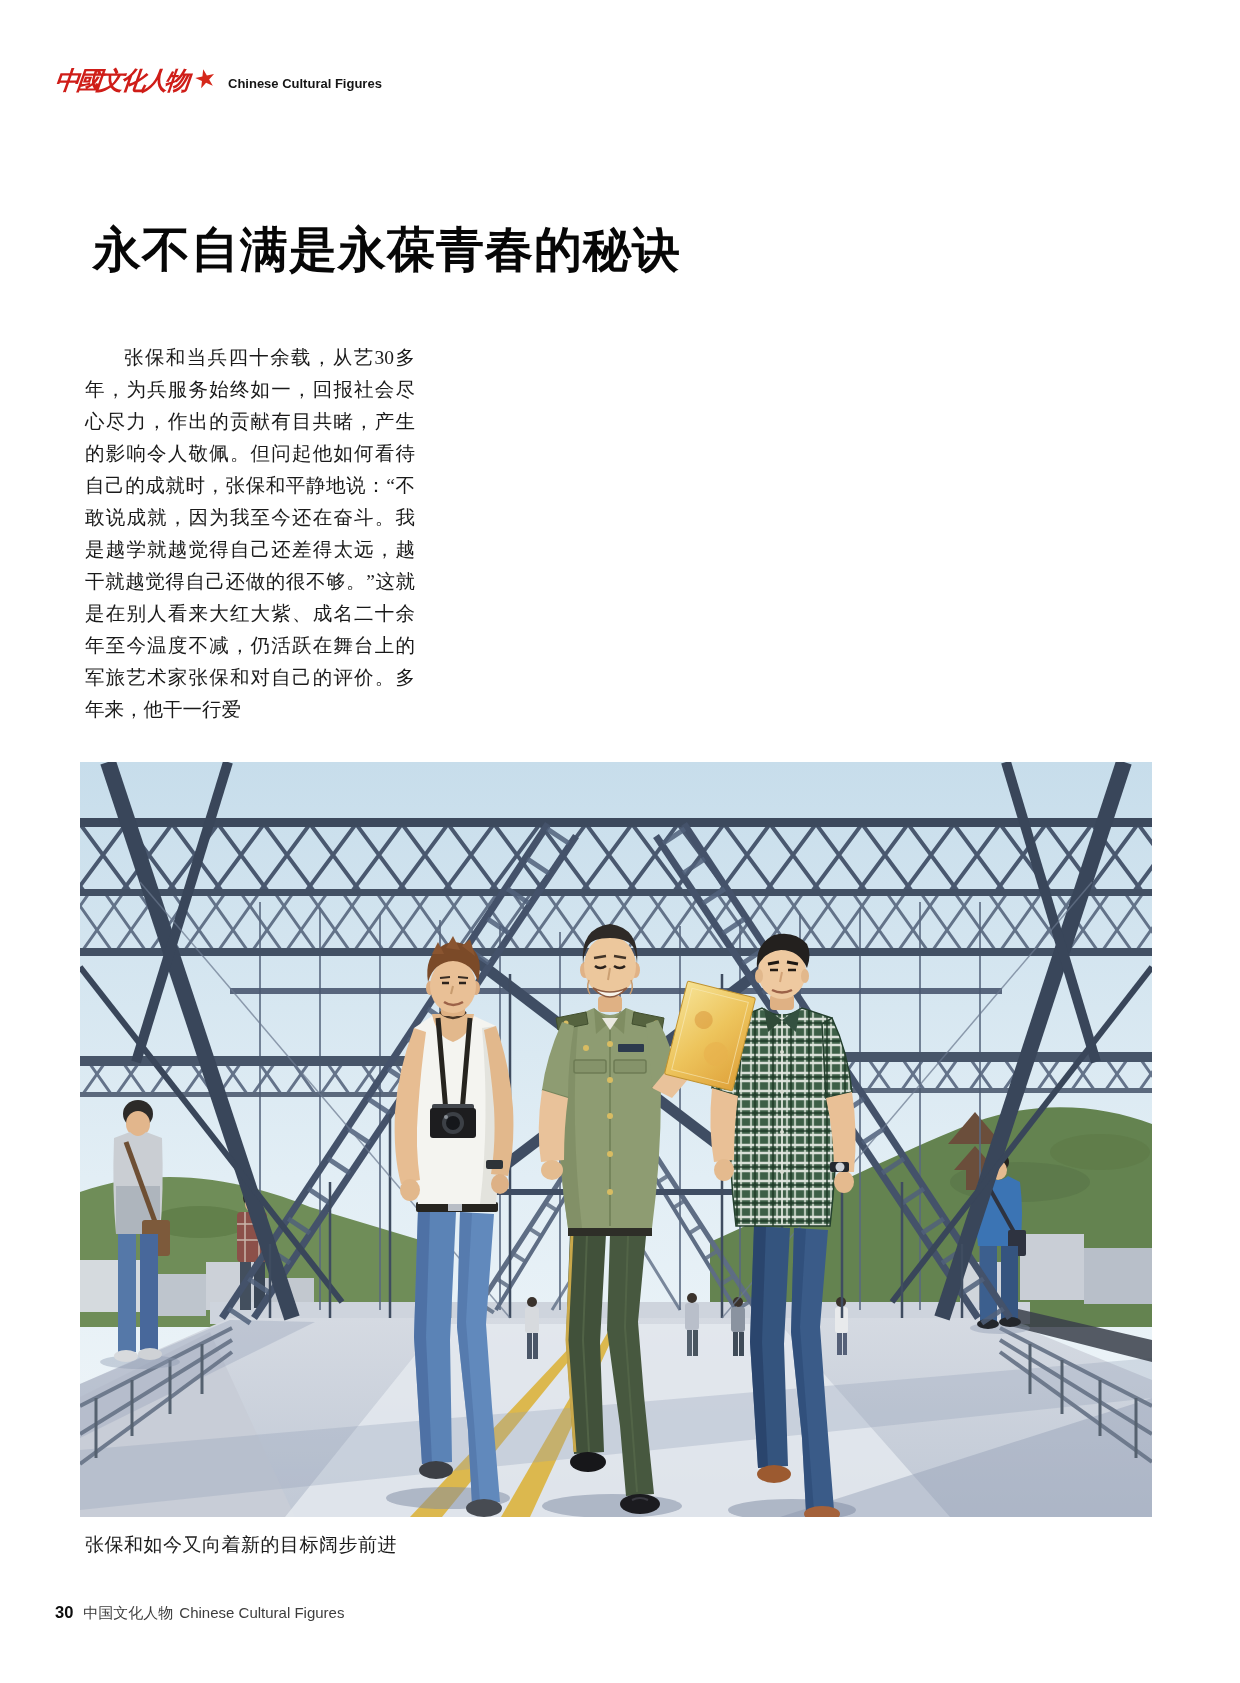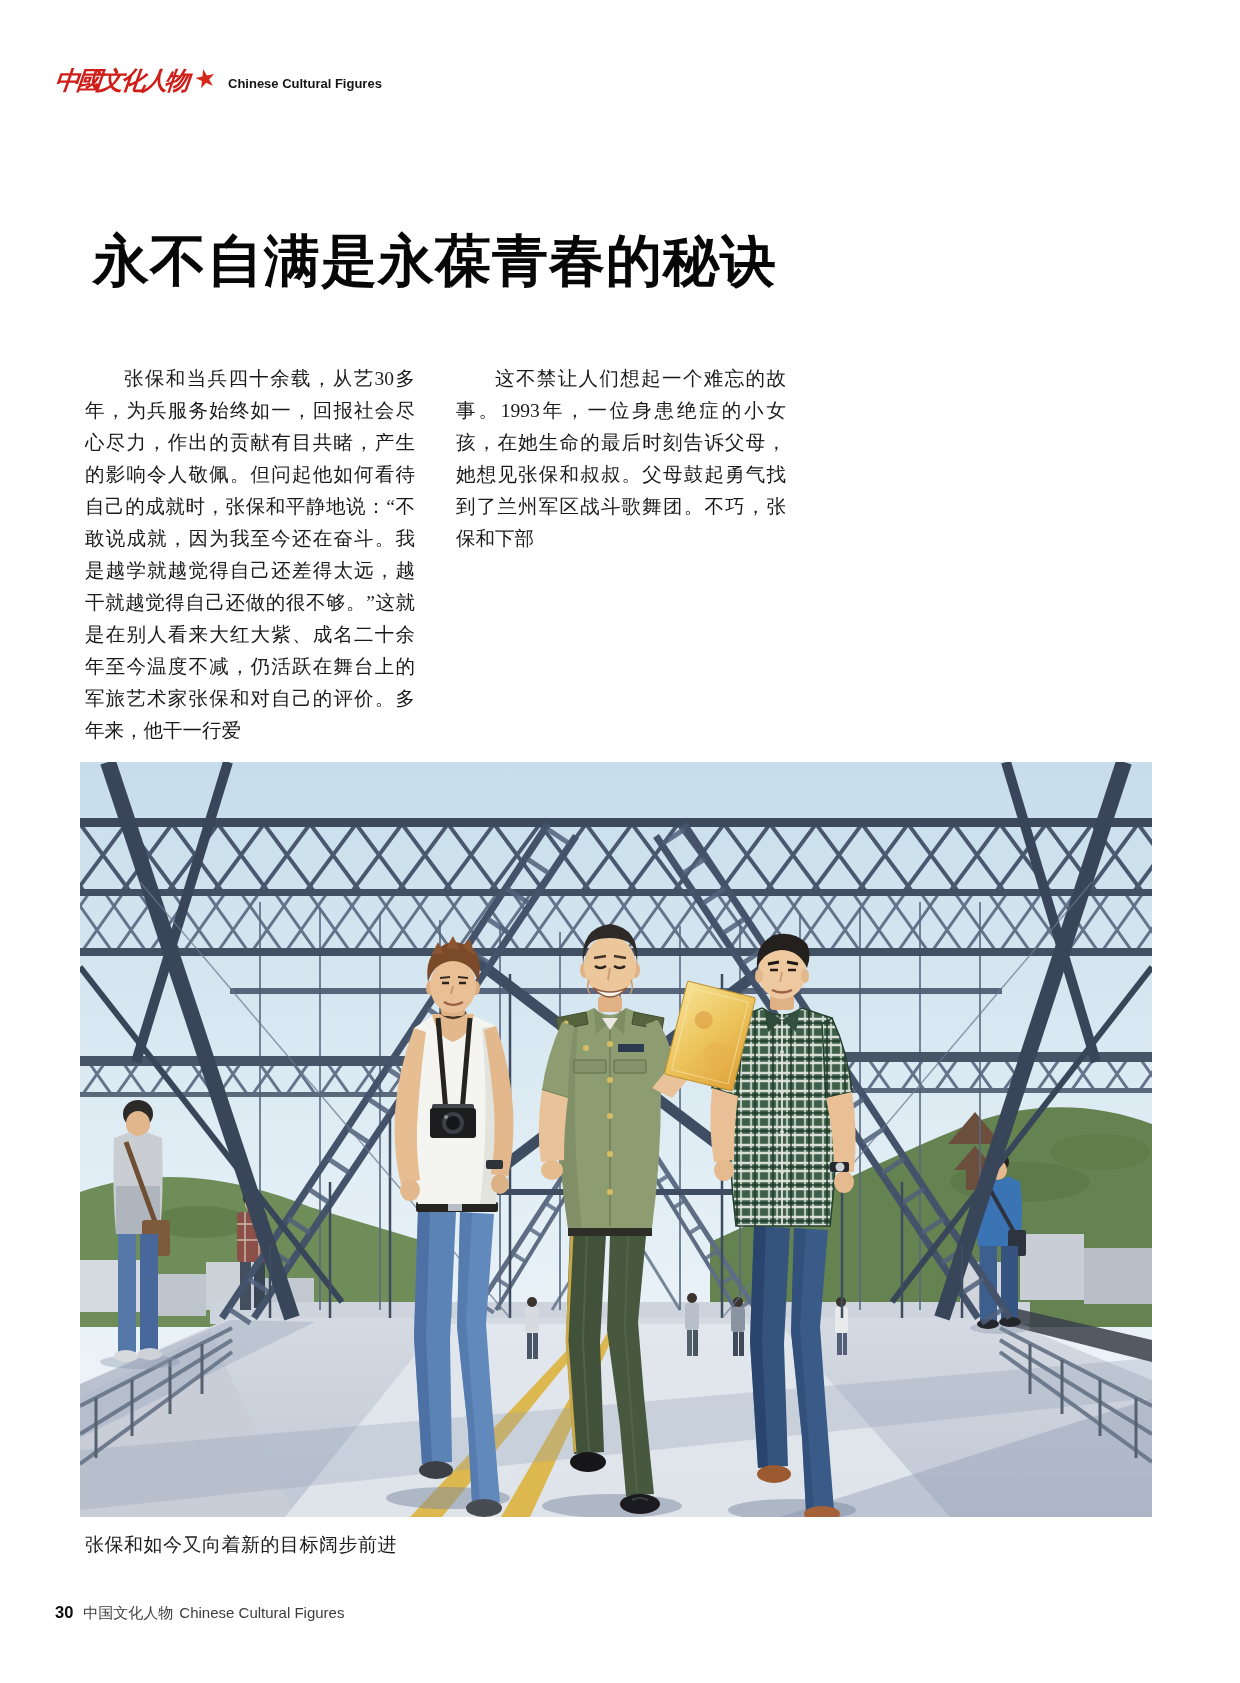--- a/index.html
+++ b/index.html
@@ -20,26 +20,26 @@
     transform:rotate(-12deg); font-family:"DejaVu Sans", sans-serif;
   }
   .logo-en {
     position:absolute; left:228px; top:76px;
     font-family:"Liberation Sans", sans-serif; font-weight:bold;
     font-size:13px; color:#151515; letter-spacing:0;
   }
   
   .headline {
     position:absolute; left:93px; top:186px;
-    font-size:56px; font-weight:bold; color:#070707; letter-spacing:1px;
+    font-size:48px; font-weight:bold; color:#070707; letter-spacing:1px;
     white-space:nowrap; font-family:"Liberation Serif", serif;
   }
   
   .col {
-    position:absolute; top:363px; width:330px;
+    position:absolute; top:342px; width:330px;
     font-size:19.5px; line-height:32px; text-align:justify;
     color:#1a1a1a;
   }
   .col-1 { left:85px; }
   .col-2 { left:456px; }
   .col-3 { left:827px; }
   .para { margin:0; }
   .para.indent { text-indent:39px; }
   
   .photo-wrap { position:absolute; left:80px; top:762px; width:1072px; height:755px; }
@@ -66,21 +66,20 @@
   <div class="logo-cn">中國文化人物</div>
   <div class="logo-star">★</div>
   <div class="logo-en">Chinese Cultural Figures</div>
 
   <h1 class="headline">永不自满是永葆青春的秘诀</h1>
 
   <div class="col col-1">
     <p class="para indent">张保和当兵四十余载，从艺30多年，为兵服务始终如一，回报社会尽心尽力，作出的贡献有目共睹，产生的影响令人敬佩。但问起他如何看待自己的成就时，张保和平静地说：“不敢说成就，因为我至今还在奋斗。我是越学就越觉得自己还差得太远，越干就越觉得自己还做的很不够。”这就是在别人看来大红大紫、成名二十余年至今温度不减，仍活跃在舞台上的军旅艺术家张保和对自己的评价。多年来，他干一行爱</p>
   </div>
   <div class="col col-2">
-    <p class="para indent">这不禁让人们想起一个难忘的故事。1993年，一位身患绝症的小女孩，在她生命的最后时刻告诉父母，她想见张保和叔叔。父母鼓起勇气找到了兰州军区战斗歌舞团。不巧，张保和下部</p>
   </div>
 
   <figure class="photo-wrap" style="margin:0">
   <svg viewBox="0 0 1072 755" preserveAspectRatio="none" role="img">
     <defs>
       <linearGradient id="sky" x1="0" y1="0" x2="0" y2="1">
         <stop offset="0" stop-color="#c7ddeb"></stop>
             <stop offset="0.55" stop-color="#e2eef5"></stop>
             <stop offset="1" stop-color="#f1f6f9"></stop>
       </linearGradient>

